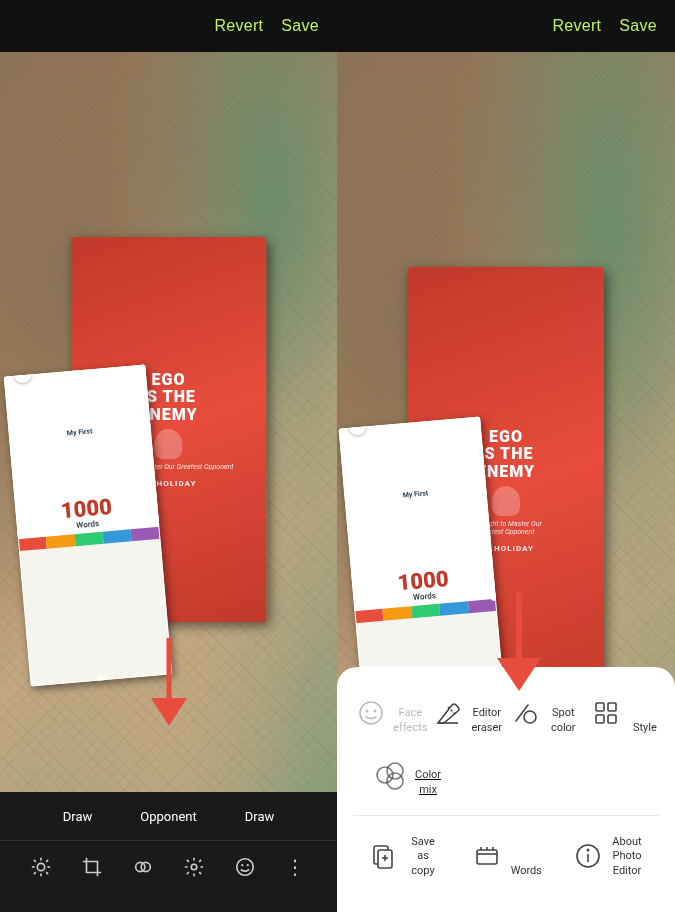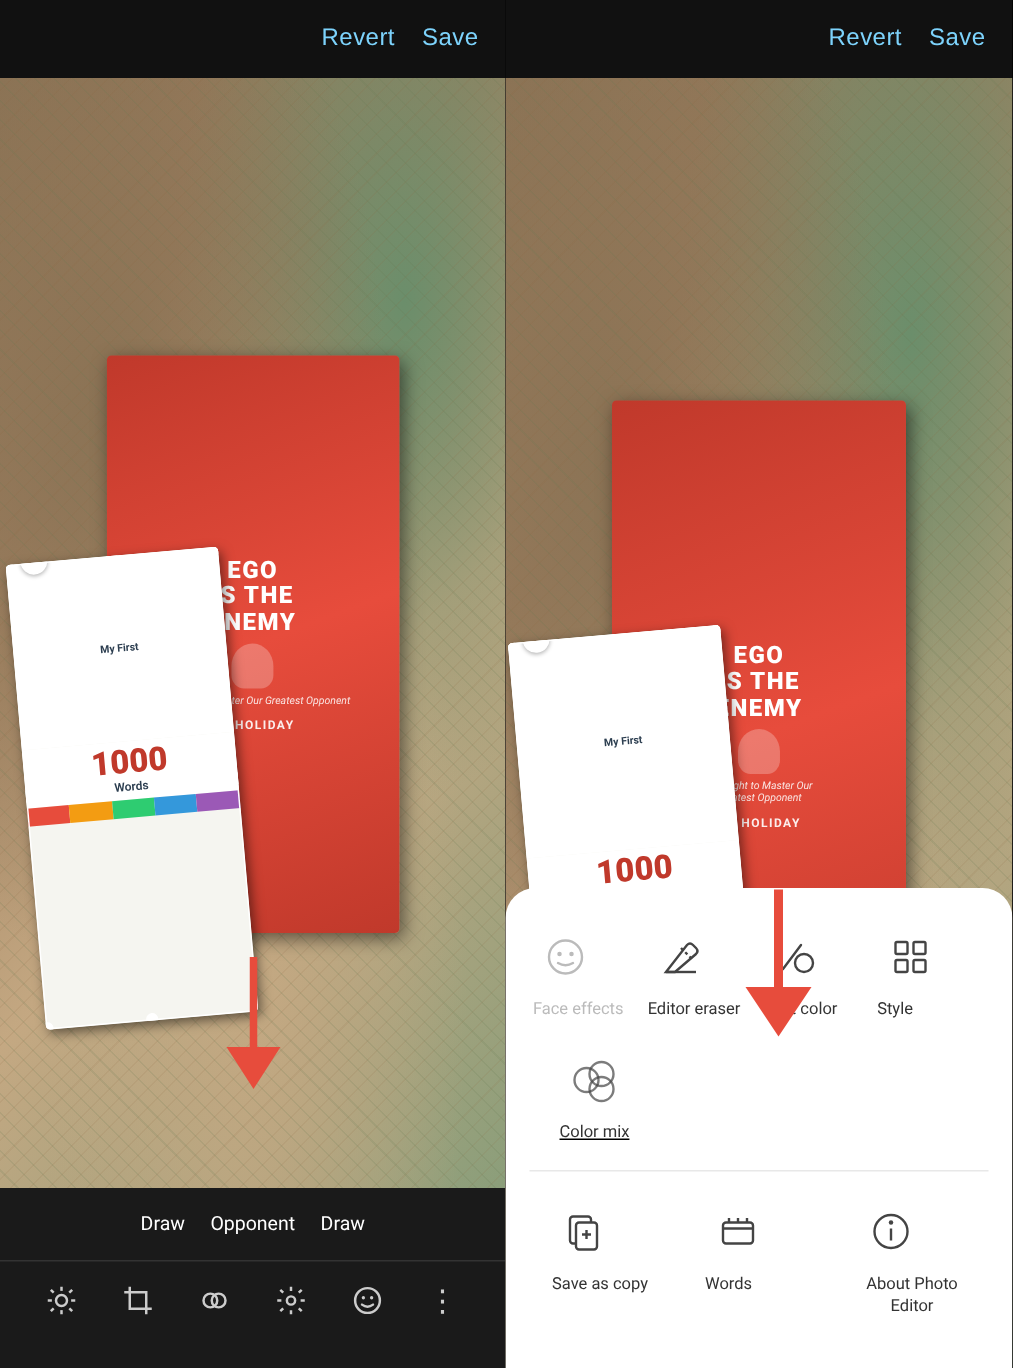--- a/index.html
+++ b/index.html
@@ -38,21 +38,21 @@
       height: 52px;
       display: flex;
       align-items: center;
       justify-content: flex-end;
       padding: 0 18px;
       gap: 18px;
       background: #111;
       flex-shrink: 0;
     }
     .top-bar-btn {
-      color: #7dd3fc;
+      color: #bef264;
       font-size: 16px;
       font-weight: 500;
       cursor: pointer;
       background: none;
       border: none;
       letter-spacing: 0.3px;
     }
 
     
     .photo-area {
@@ -230,21 +230,21 @@
       background: #1a1a1a;
       display: flex;
       flex-direction: column;
       flex-shrink: 0;
     }
     .toolbar-tools {
       height: 48px;
       display: flex;
       align-items: center;
       justify-content: center;
-      gap: 17px;
+      gap: 48px;
     }
     .toolbar-tool-label {
       color: #fff;
       font-size: 13px;
       font-weight: 400;
       cursor: pointer;
     }
     .toolbar-icons {
       height: 52px;
       display: flex;
@@ -299,22 +299,22 @@
       padding: 24px 16px 16px;
       z-index: 20;
     }
     .popup-row {
       display: flex;
       justify-content: space-around;
       margin-bottom: 18px;
     }
     .popup-item {
       display: flex;
-      flex-direction: column;
-      align-items: flex-start;
+      flex-direction: row;
+      align-items: flex-end;
       gap: 6px;
       width: 72px;
       cursor: pointer;
     }
     .popup-item-icon {
       width: 44px;
       height: 44px;
       display: flex;
       align-items: center;
       justify-content: center;

